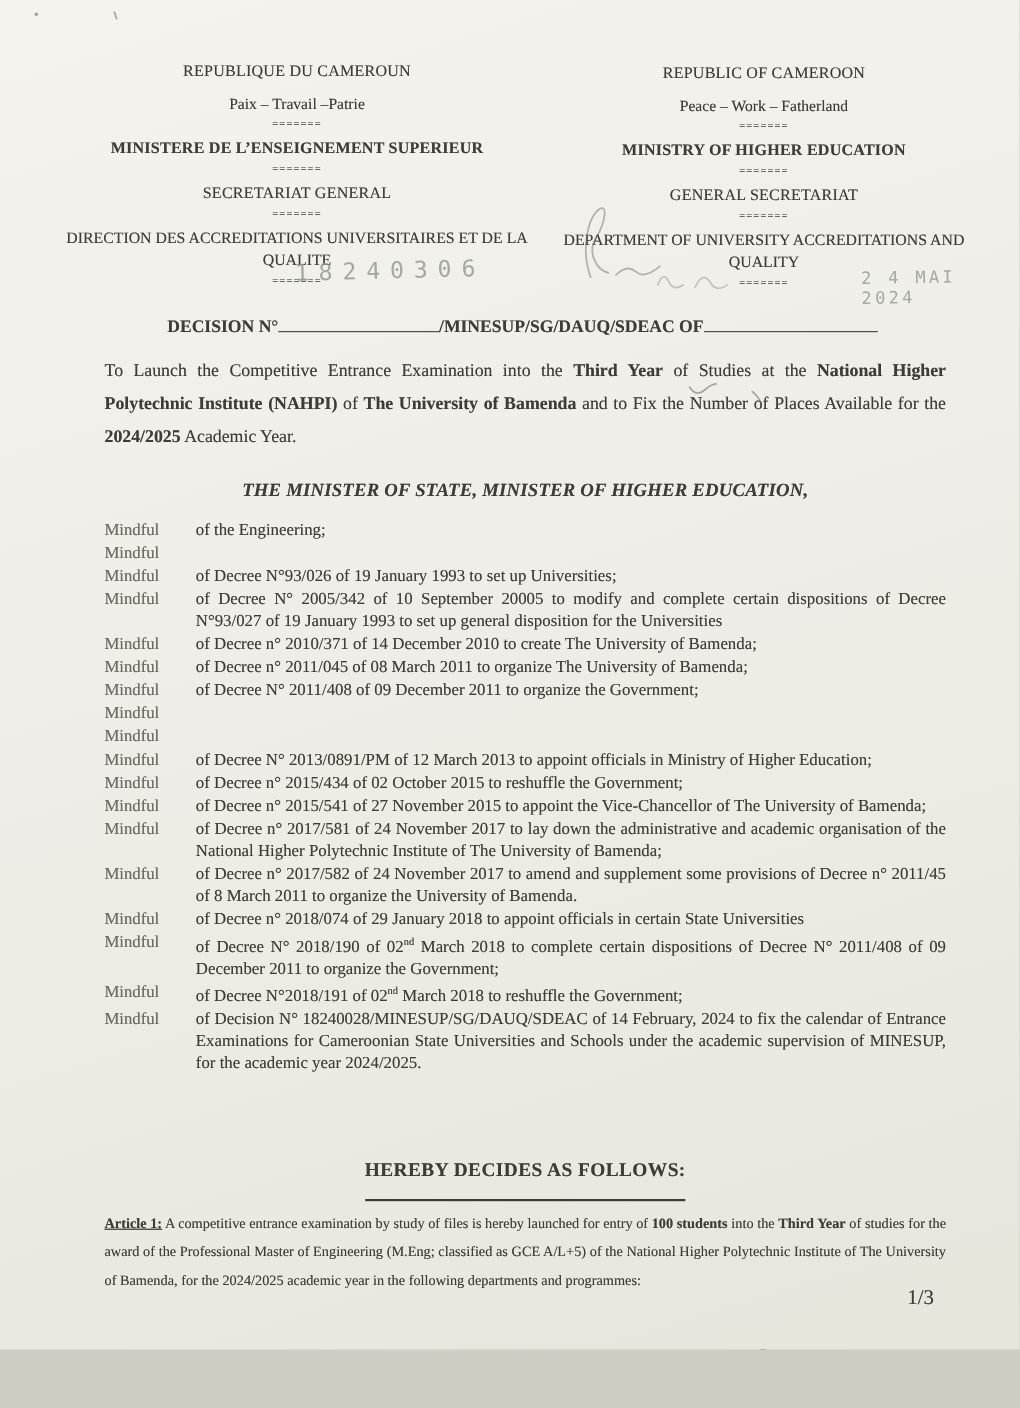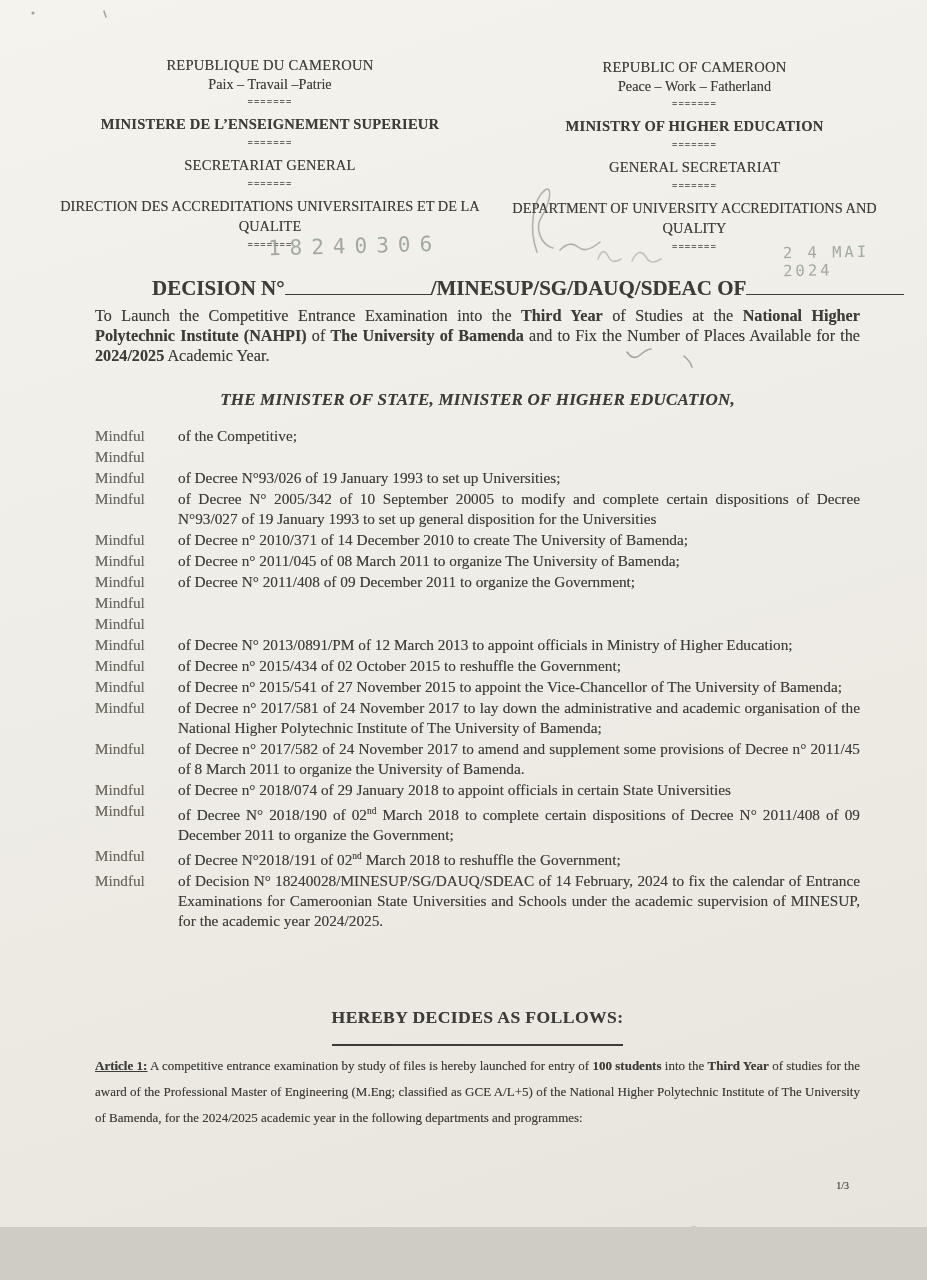--- a/index.html
+++ b/index.html
@@ -10,30 +10,30 @@
     color:#3e3c36;
     text-shadow:0 0 0.6px rgba(62,60,54,0.5);
   }
   
   .header { display:flex; margin:56px 28px 0 50px; text-align:center; }
   .hcol { display:flex; flex-direction:column; align-items:center; }
   .hcol.left  { width:440px; }
   .hcol.right { flex:1; padding-top:2px; }
   .hline  { font-size:14.6px; line-height:1.3; letter-spacing:0.2px; }
   .hline.bold { font-weight:bold; margin-top:1px; }
-  .hmotto { font-size:14.2px; margin-top:1px; }
+  .hmotto { font-size:14.2px; margin-top:12px; }
   .hsep { font-size:9.5px; font-weight:bold; letter-spacing:1px; color:#55534c; margin:5px 0 7px; line-height:1; }
   .hdir { font-size:14.4px; line-height:1.35; margin-top:1px; }
   
   .content { margin:0 67px 0 95px; }
-  .decision-line { margin-top:16px; padding-left:57px; font-weight:bold; font-size:21px; white-space:nowrap; }
+  .decision-line { margin-top:16px; padding-left:57px; font-weight:bold; font-size:16px; white-space:nowrap; }
   .blank { display:inline-block; border-bottom:1.6px solid #3e3c36; height:14px; vertical-align:baseline; }
   .blank.num  { width:146px; }
   .blank.date { width:158px; }
-  .subtitle { margin-top:5px; font-size:16.2px; line-height:20px; text-align:justify; }
+  .subtitle { margin-top:15px; font-size:16.2px; line-height:30px; text-align:justify; }
   .b { font-weight:bold; }
   sup { font-size:0.62em; }
   
   .minister { margin-top:24px; text-align:center; font-weight:bold; font-size:17px; letter-spacing:0.2px;font-style:italic; }
   
   .mindful-list { margin-top:16px; }
   .mindful-row { display:grid; grid-template-columns:83px 1fr; margin-bottom:1px; }
   .mindful-label { font-size:15.2px; line-height:20px; color:#6e6b62; }
   .mindful-text  { font-size:15.3px; line-height:20px; text-align:justify; }
   
@@ -41,21 +41,21 @@
   .decides span { font-weight:bold; font-size:17.6px; letter-spacing:0.4px; border-bottom:2.2px solid #3e3c36; padding-bottom:17px; }
   
   .article { margin-top:25px; font-size:13px; line-height:26px; text-align:justify; }
   .article-label { font-weight:bold; text-decoration:underline; }
   
   .stamp { position:absolute; font-family:"DejaVu Sans Mono", monospace; color:rgba(148,156,144,0.85); text-shadow:none; }
   .stamp-number { left:268px; top:234px; font-size:21px; letter-spacing:9px; transform:rotate(-1.5deg); }
   .stamp-date   { left:783px; top:243px; font-size:15.5px; letter-spacing:3px; transform:rotate(-1deg); }
   .marks { position:absolute; left:0; top:0; pointer-events:none; }
   
-  .page-number { position:absolute; right:78px; bottom:36px; font-size:10px; }
+  .page-number { position:absolute; right:78px; bottom:36px; font-size:19px; }
 </style>
 </head>
 <body>
 
 <div class="page">
 
   <div class="header">
     <div class="hcol left">
       <div class="hline">REPUBLIQUE DU CAMEROUN</div>
       <div class="hmotto">Paix – Travail –Patrie</div>
@@ -86,21 +86,21 @@
       <span>OF</span><span class="blank date"></span></div>
 
     <div class="subtitle"><span>To Launch the Competitive Entrance Examination into the </span><span class="b">Third Year</span><span> of Studies at the </span><span class="b">National Higher Polytechnic Institute (NAHPI)</span><span> of </span><span class="b">The University of Bamenda</span><span> and to Fix the Number of Places Available for the </span><span class="b">2024/2025</span><span> Academic Year.</span></div>
 
     <div class="minister">THE MINISTER OF STATE, MINISTER OF HIGHER EDUCATION,</div>
 
     <div class="mindful-list">
 
         <div class="mindful-row">
           <div class="mindful-label">Mindful</div>
-          <div class="mindful-text"><span>of the Competitive;</span></div>
+          <div class="mindful-text"><span>of the Engineering;</span></div>
         </div>
 
         <div class="mindful-row">
           <div class="mindful-label">Mindful</div>
         </div>
 
         <div class="mindful-row">
           <div class="mindful-label">Mindful</div>
           <div class="mindful-text"><span>of Decree N°93/026 of 19 January 1993 to set up Universities;</span></div>
         </div>

